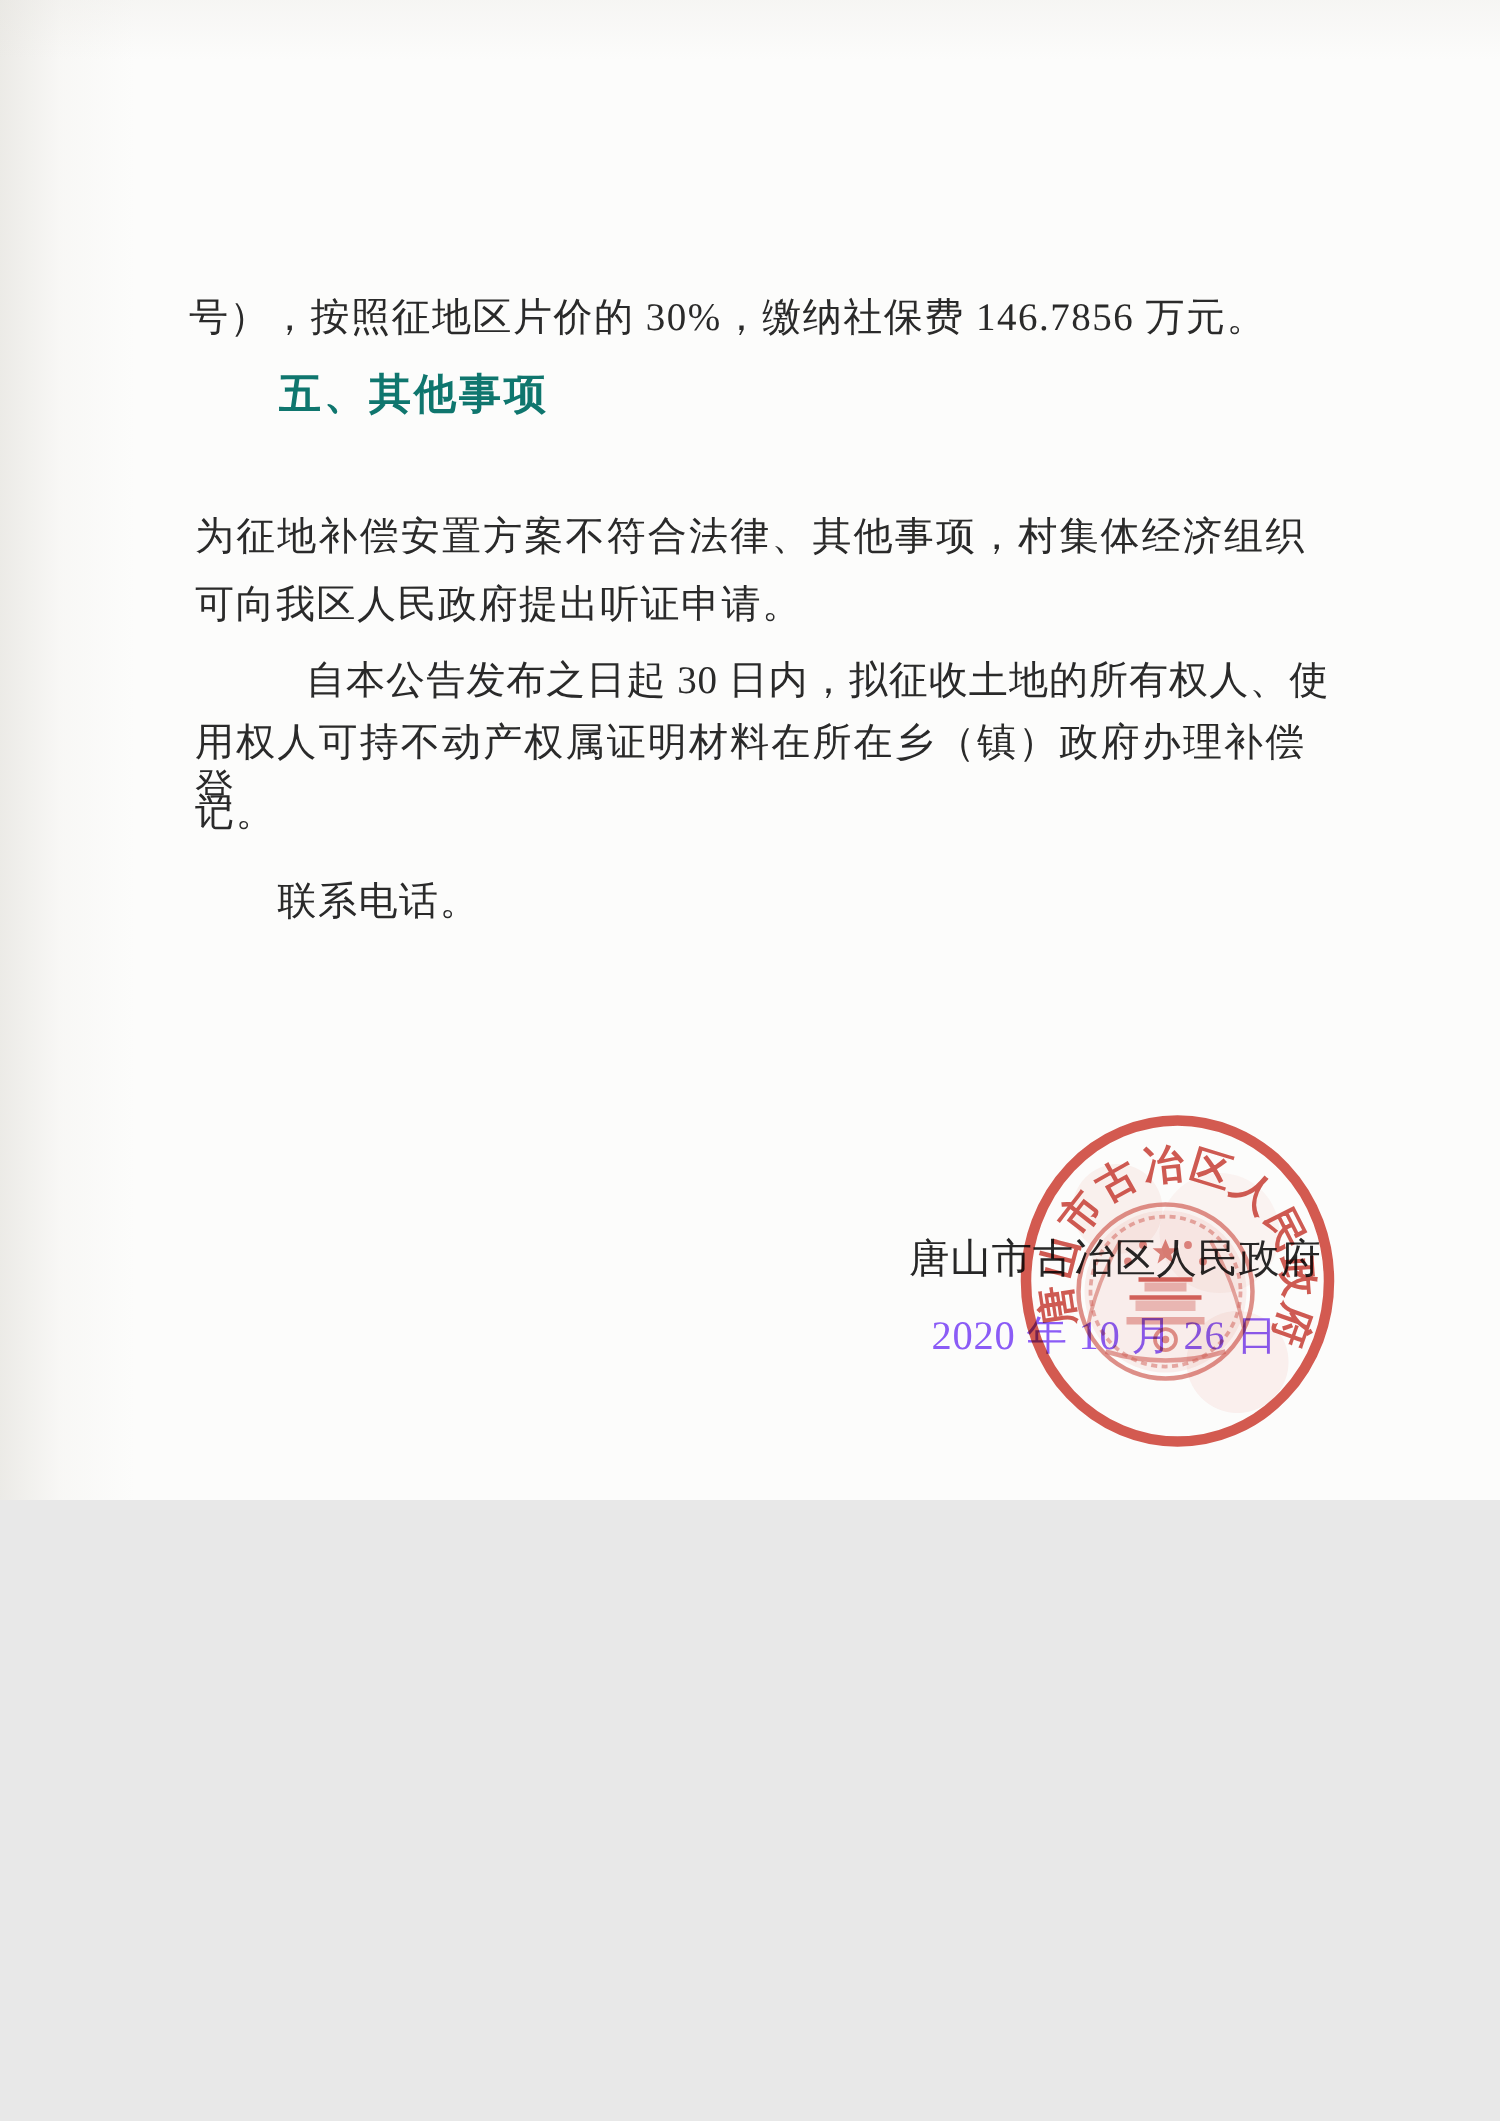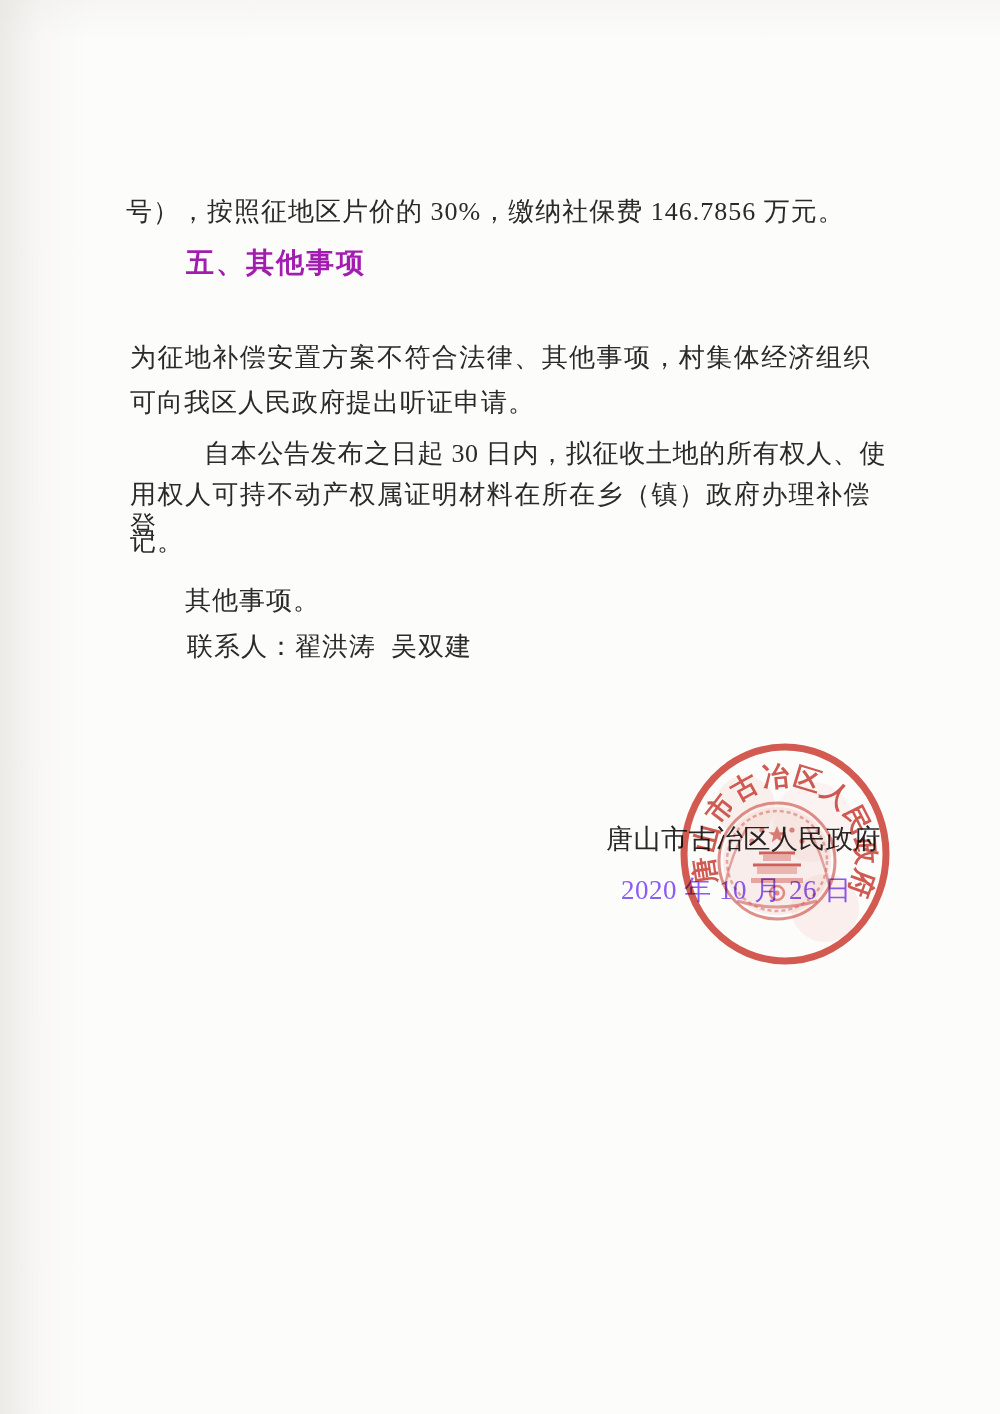--- a/index.html
+++ b/index.html
@@ -1,18 +1,18 @@
 <!DOCTYPE html>
 <html><head>
 <meta charset="utf-8">
 <style>
   html,body{margin:0;padding:0;background:#e8e8e8;}
   .page{
     position:relative;
-    width:1000px;height:1414px;
+    width:1000px;height:1000px;
     background:#fcfcfb;
     overflow:hidden;
     font-family:"Liberation Serif","DejaVu Serif",serif;
   }
   
   .scan-shade{
     position:absolute;left:0;top:0;width:90px;height:100%;
     background:linear-gradient(90deg,rgba(216,213,206,0.45),rgba(236,234,229,0.25) 45%,rgba(255,255,255,0) 100%);
     pointer-events:none;
   }
@@ -31,21 +31,21 @@
   }
   .just{
     white-space:normal;
     text-align:justify;
     text-align-last:justify;
     letter-spacing:0.5px;
   }
   .l-cont   {left:126px;top:196px;}
   .l-head   {left:186px;top:246px;
              font-family:"Liberation Sans","DejaVu Sans",sans-serif;
-             font-weight:bold;font-size:28px;letter-spacing:2px;color:#a21caf;}
+             font-weight:bold;font-size:28px;letter-spacing:2px;color:#0f766e;}
   .l-p1a    {left:188px;top:298px;width:682px;}
   .l-p1b    {left:130px;top:342px;width:740px;}
   .l-p1c    {left:130px;top:387px;}
   .l-p2a    {left:188px;top:438px;width:682px;margin-left:16px;}
   .l-p2b    {left:130px;top:479px;width:740px;}
   .l-p2c    {left:130px;top:526px;}
   .l-close  {left:185px;top:585px;}
   .l-person {left:187px;top:631px;}
   .l-phone  {left:217px;top:678px;}
   .sig-issuer{left:606px;top:823px;font-size:27px;letter-spacing:0.5px;color:#272727;}
@@ -68,22 +68,21 @@
   <div class="t l-cont">号），按照征地区片价的 30%，缴纳社保费 146.7856 万元。</div>
   <div class="t l-head">五、其他事项</div>
 
   <div class="t just l-p1b">为征地补偿安置方案不符合法律、其他事项，村集体经济组织</div>
   <div class="t l-p1c">可向我区人民政府提出听证申请。</div>
 
   <div class="t just l-p2a">自本公告发布之日起 30 日内，拟征收土地的所有权人、使</div>
   <div class="t just l-p2b">用权人可持不动产权属证明材料在所在乡（镇）政府办理补偿登</div>
   <div class="t l-p2c">记。</div>
 
-  <div class="t l-close">其他事项。</div>
-  <div class="t l-person">联系人：翟洪涛  吴双建</div>
+  <div class="t l-close">联系电话。</div>
 
   <div class="t sig-issuer">唐山市古冶区人民政府</div>
   <div class="t sig-date">2020 年 10 月 26 日</div>
 
   <svg class="seal" viewBox="0 0 244 244" xmlns="http://www.w3.org/2000/svg">
 
     <circle cx="82" cy="74" r="30" fill="#d8503f" opacity="0.07"></circle>
     <circle cx="162" cy="176" r="34" fill="#d8503f" opacity="0.08"></circle>
     <circle cx="150" cy="90" r="40" fill="#d8503f" opacity="0.05"></circle>
 

